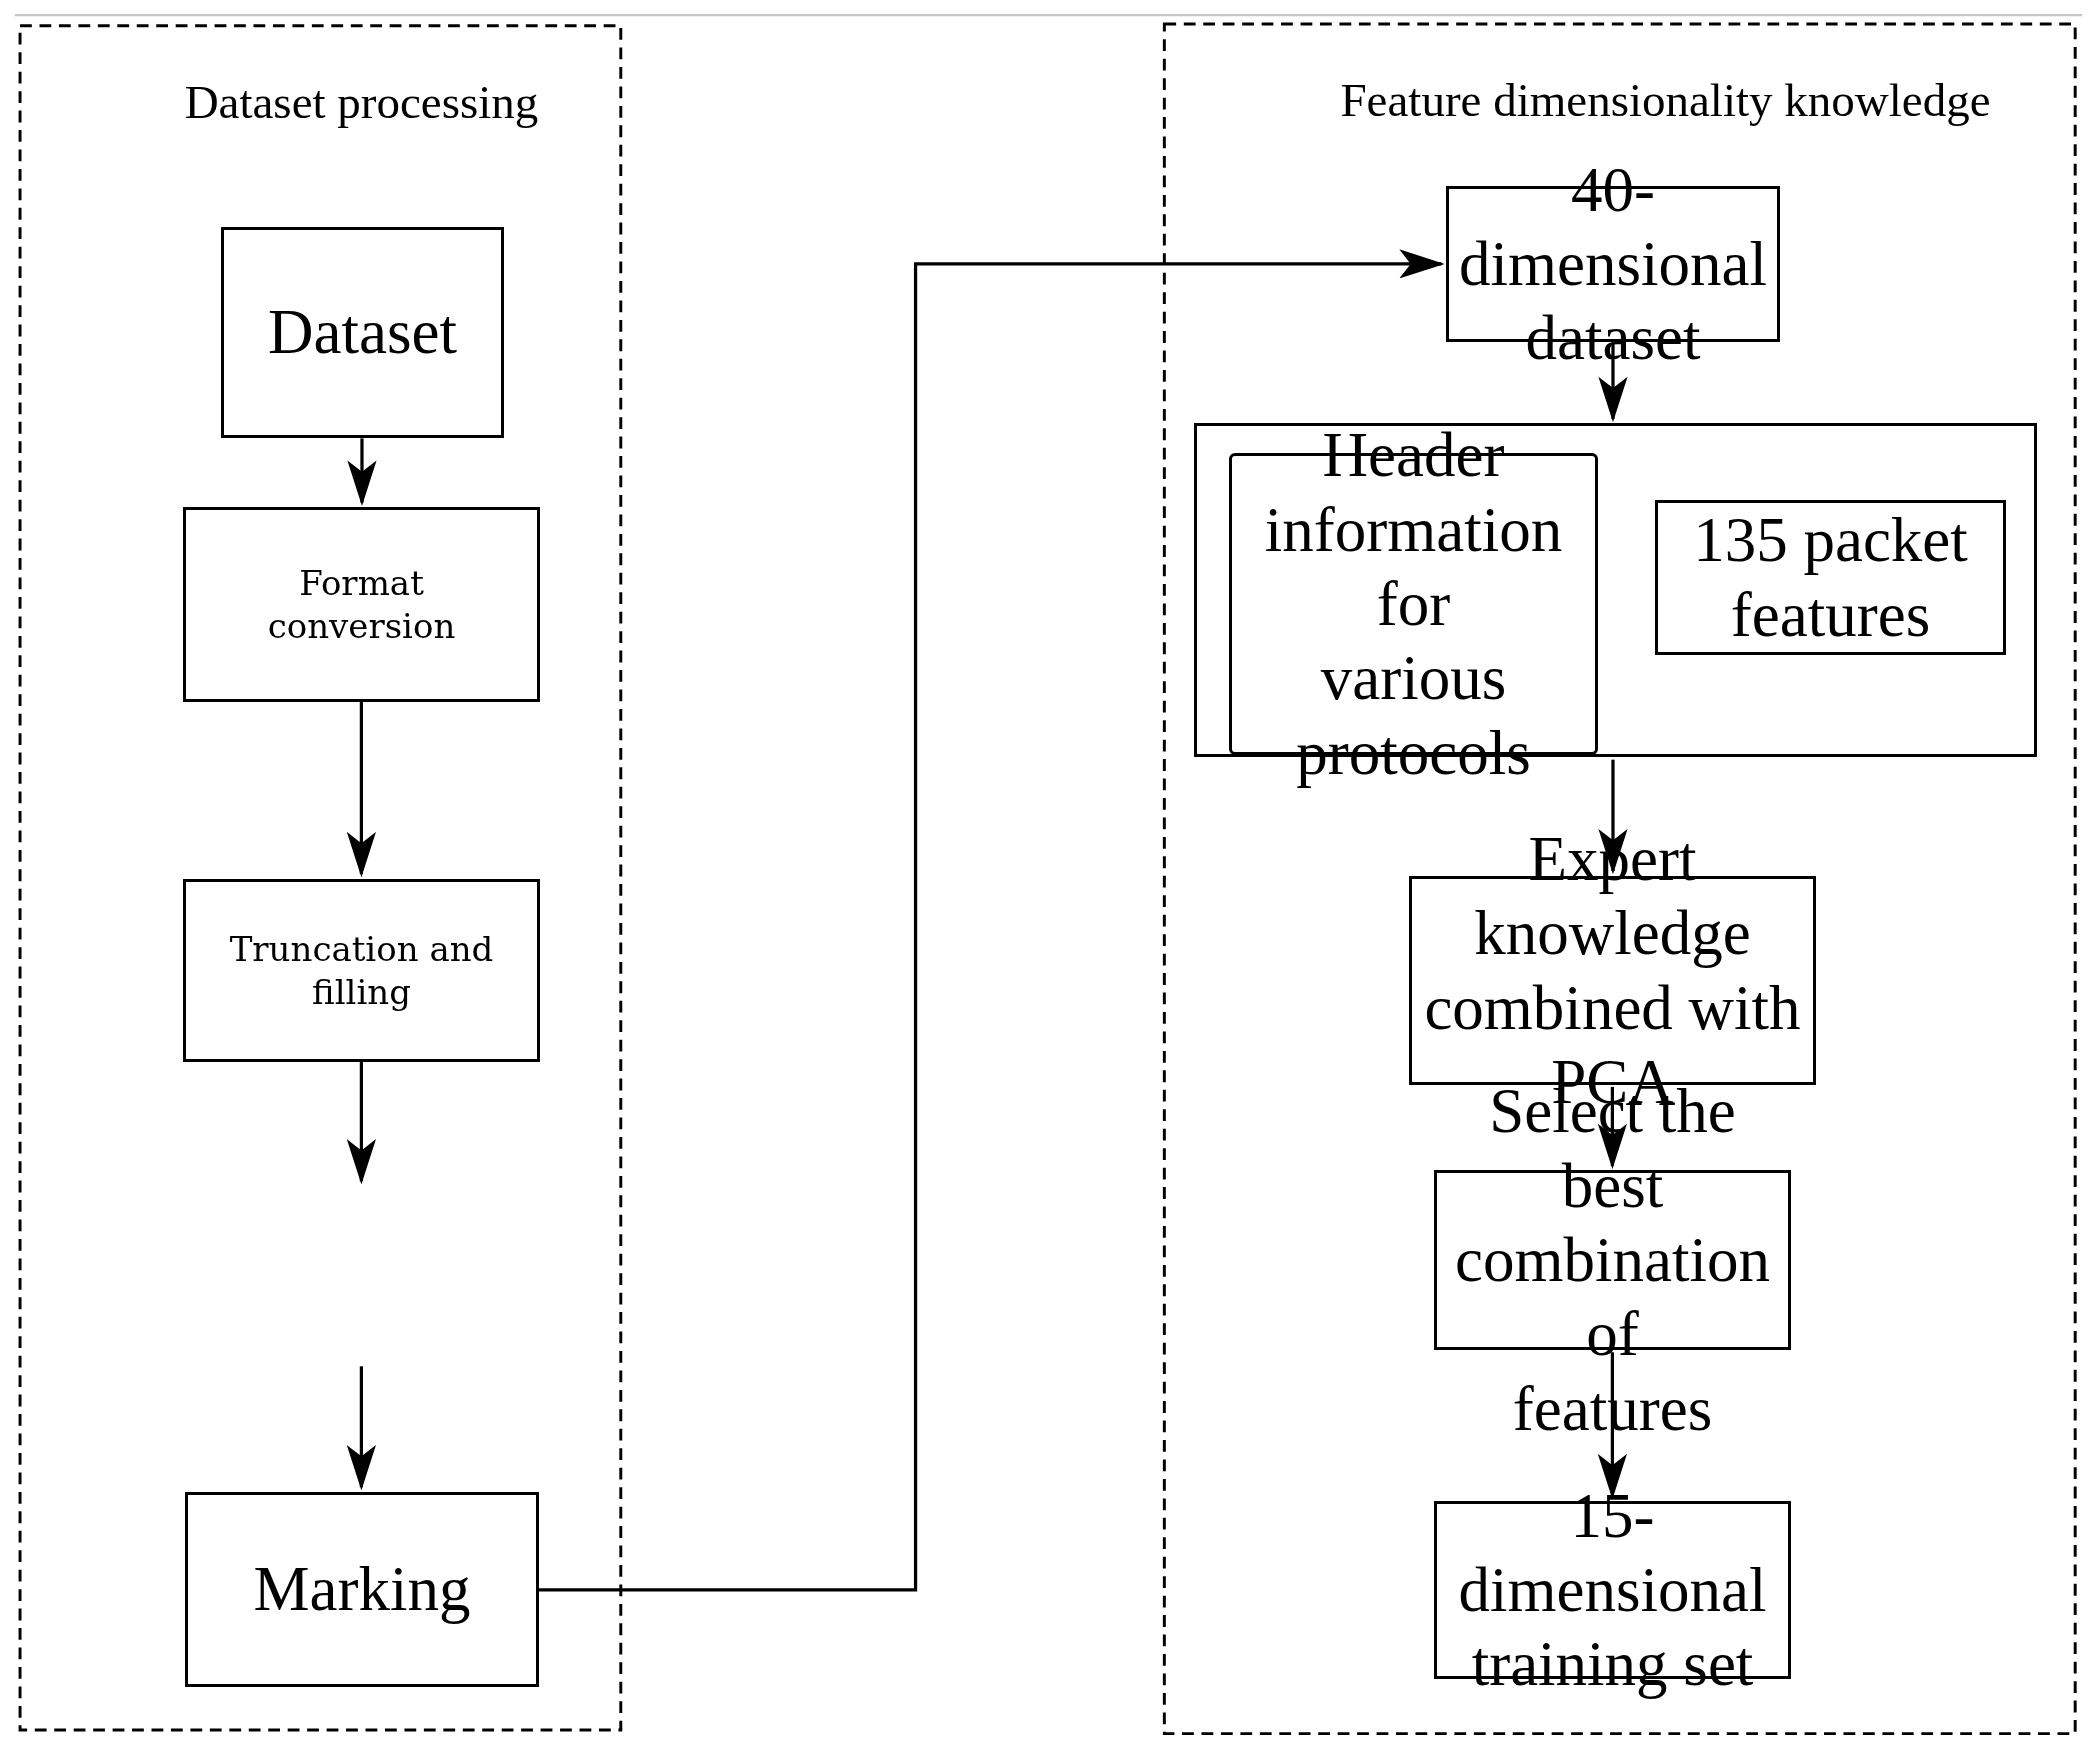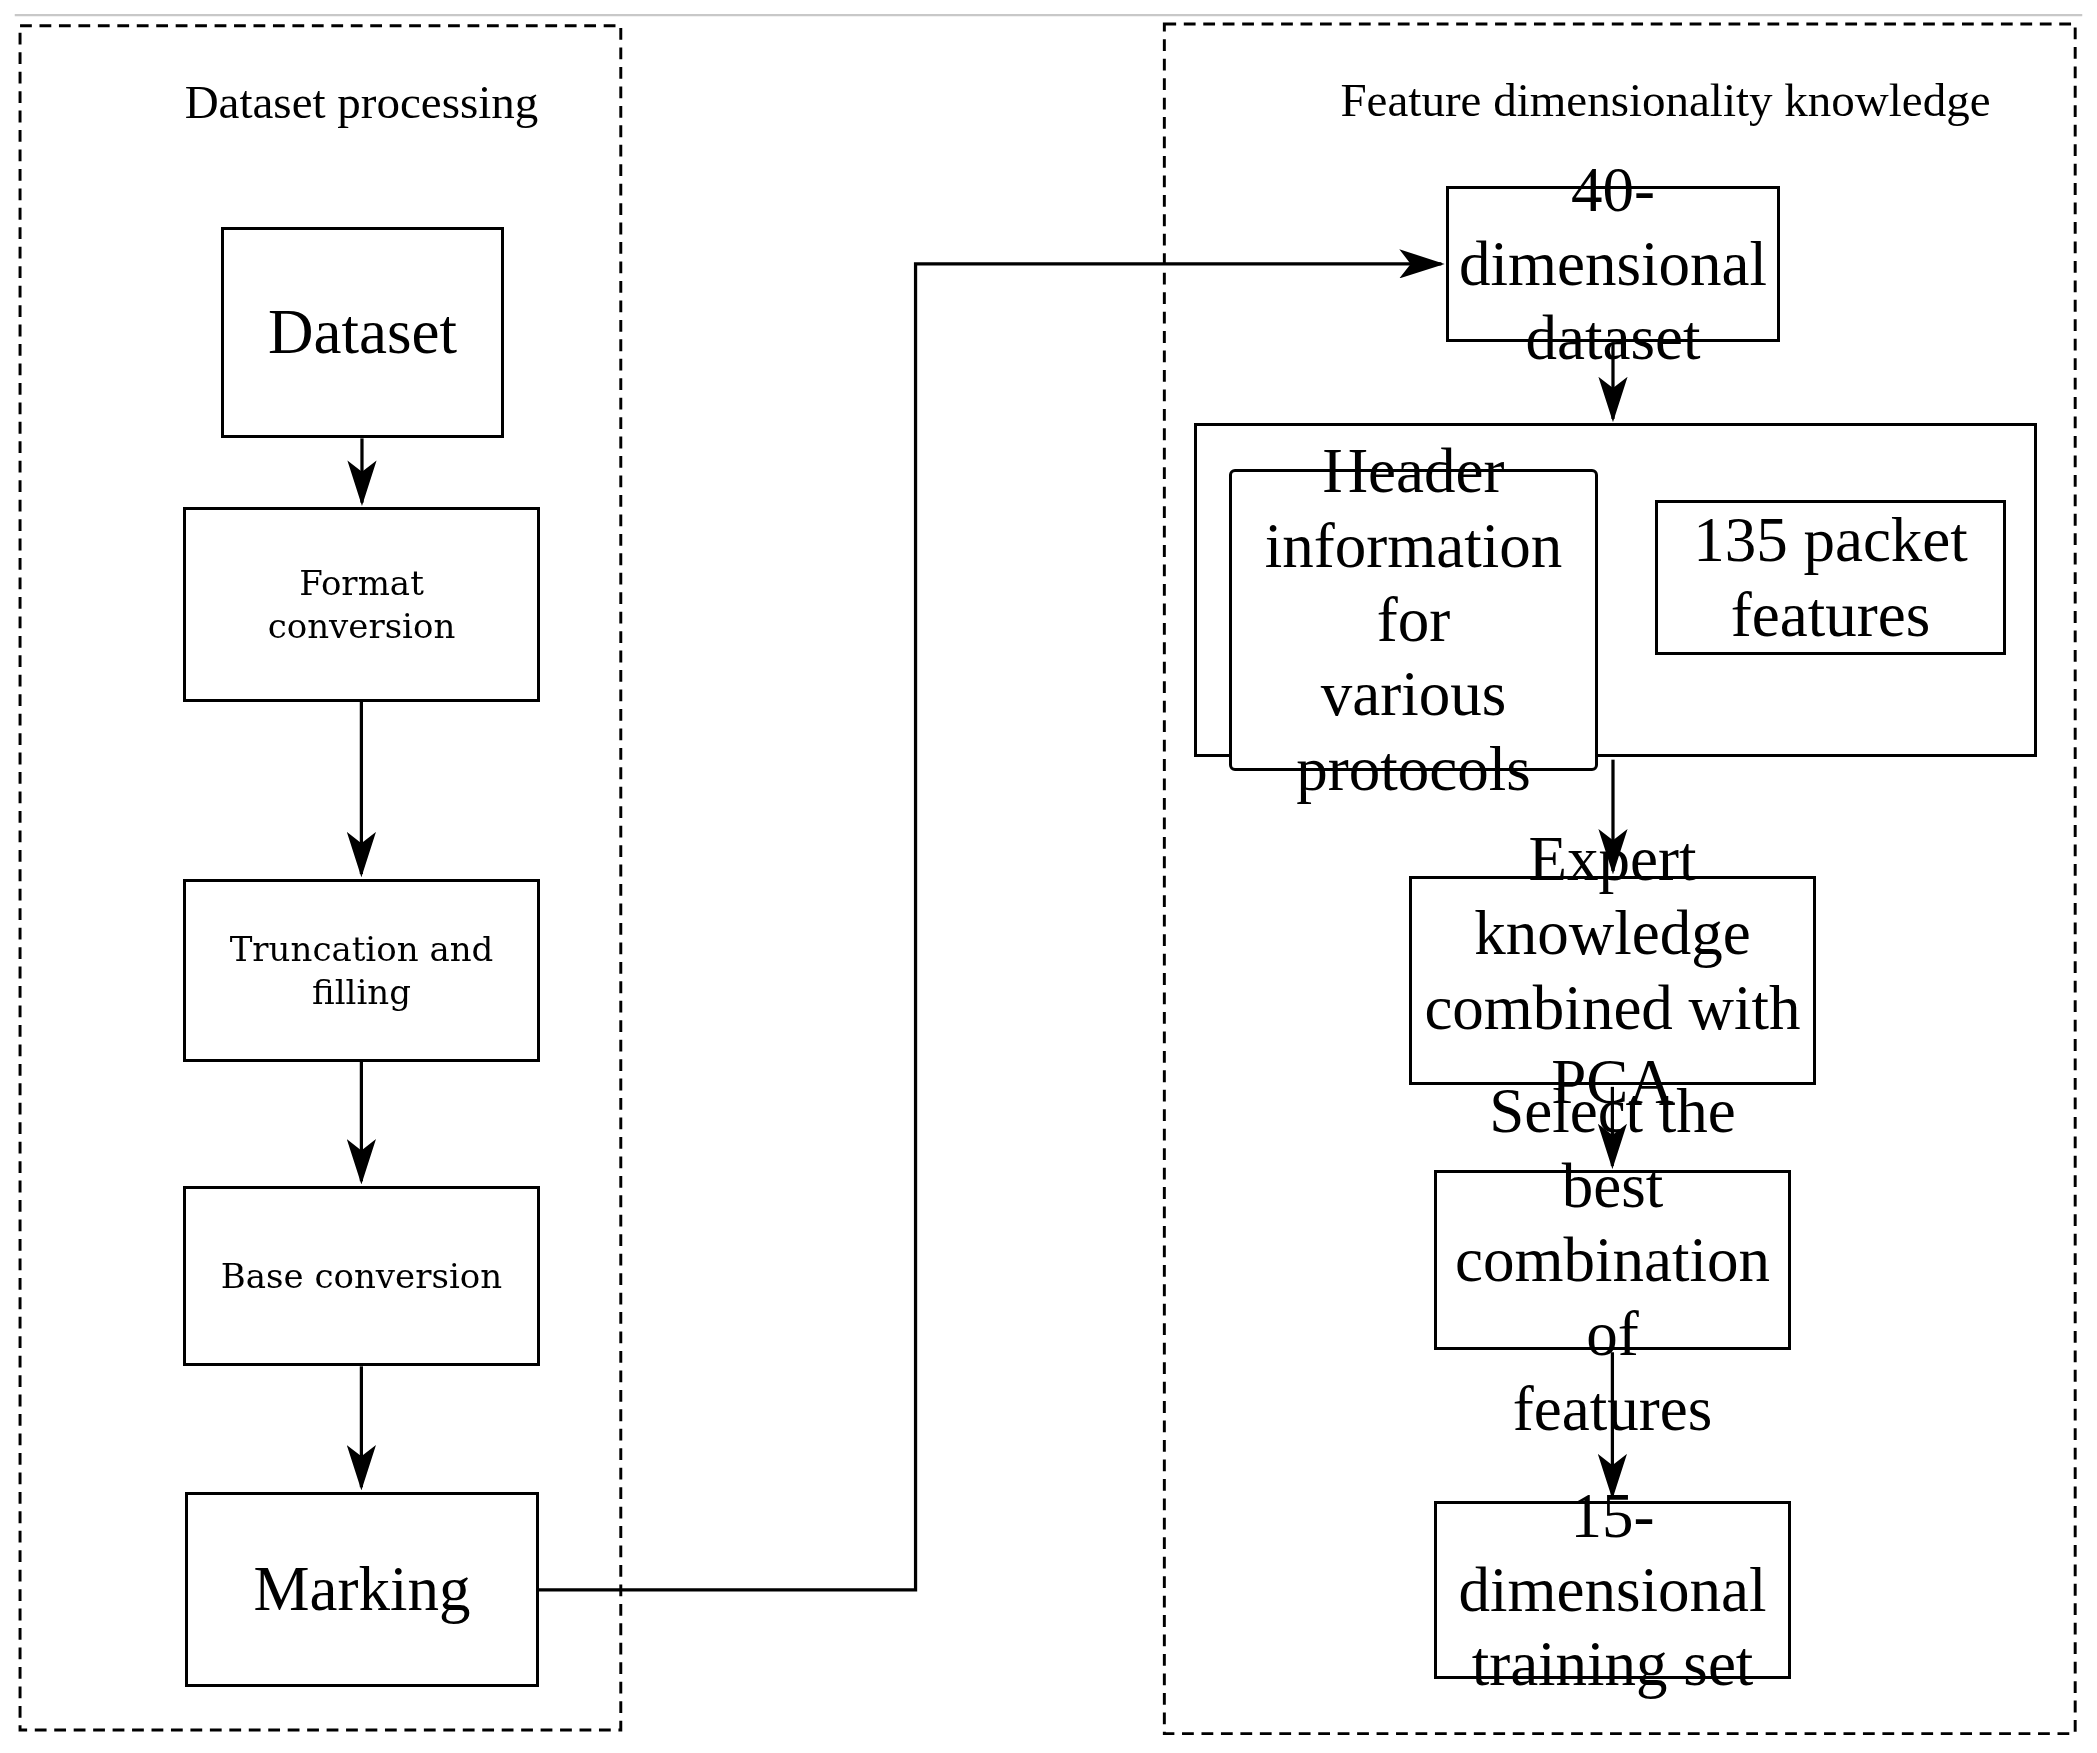--- a/index.html
+++ b/index.html
@@ -33,21 +33,21 @@
   }
   
   #b-dataset {left:221px;  top:227px;  width:283px;  height:211px;}
   #b-format  {left:183px;  top:507px;  width:357px;  height:195px;}
   #b-trunc   {left:183px;  top:879px; width:357px;  height:183px;}
   #b-base    {left:183px;  top:1186px; width:357px;  height:180px;}
   #b-marking {left:185px;  top:1492px; width:354px;  height:195px;}
   
   #b-dim40   {left:1446px; top:186px;  width:334px;  height:156px;}
   #b-group   {left:1194px; top:423px;  width:843px; height:334px;}
-  #b-header  {left:1229px; top:469px;  width:369px;  height:302px;border-radius:6px;}
+  #b-header  {left:1229px; top:453px;  width:369px;  height:302px;border-radius:6px;}
   #b-packet  {left:1655px; top:500px;  width:351px;  height:155px;}
   #b-expert  {left:1409px; top:876px; width:407px;  height:209px; padding-bottom:20px;}
   #b-select  {left:1434px; top:1170px; width:357px;  height:180px;}
   #b-dim15   {left:1434px; top:1501px; width:357px;  height:178px;}
   
   #t-left  {left:96px;  top:77px; width:531px;}
   #t-right {left:1303px; top:75px; width:725px;}
 </style>
 </head>
 <body>
@@ -86,23 +86,20 @@
     <span>Dataset</span>
   </div>
   <div class="box f-round" id="b-format">
     <span>Format
 conversion</span>
   </div>
   <div class="box f-round" id="b-trunc">
     <span>Truncation and
 filling</span>
   </div>
-  <div class="box f-round" id="b-base">
-    <span>Base conversion</span>
-  </div>
   <div class="box f-times" id="b-marking">
     <span>Marking</span>
   </div>
 
   <div class="box f-times" id="b-dim40">
     <span>40-dimensional
 dataset</span>
   </div>
   <div class="box" id="b-group"></div>
   <div class="box f-times" id="b-header">

